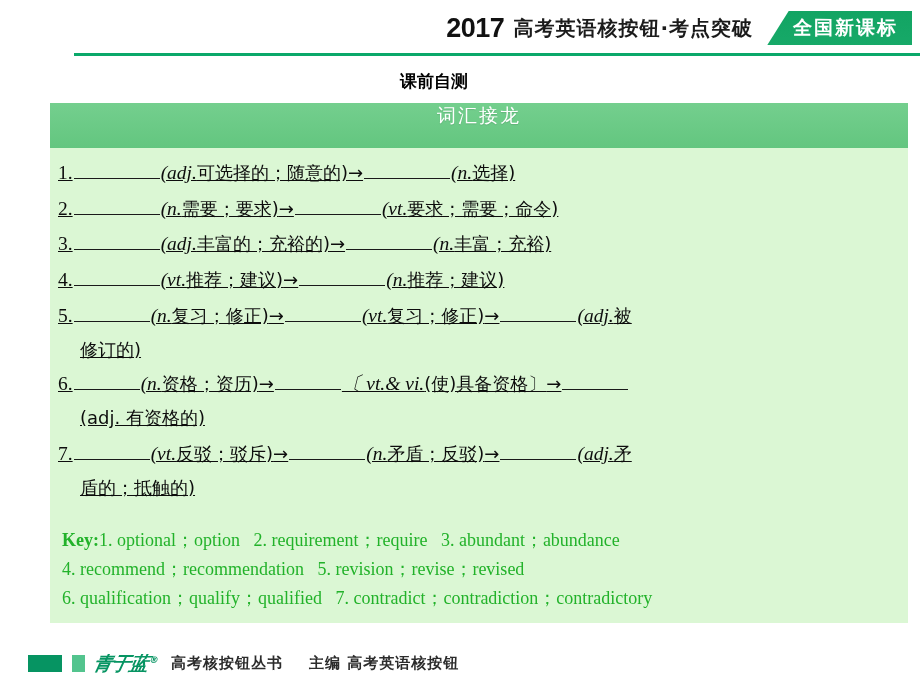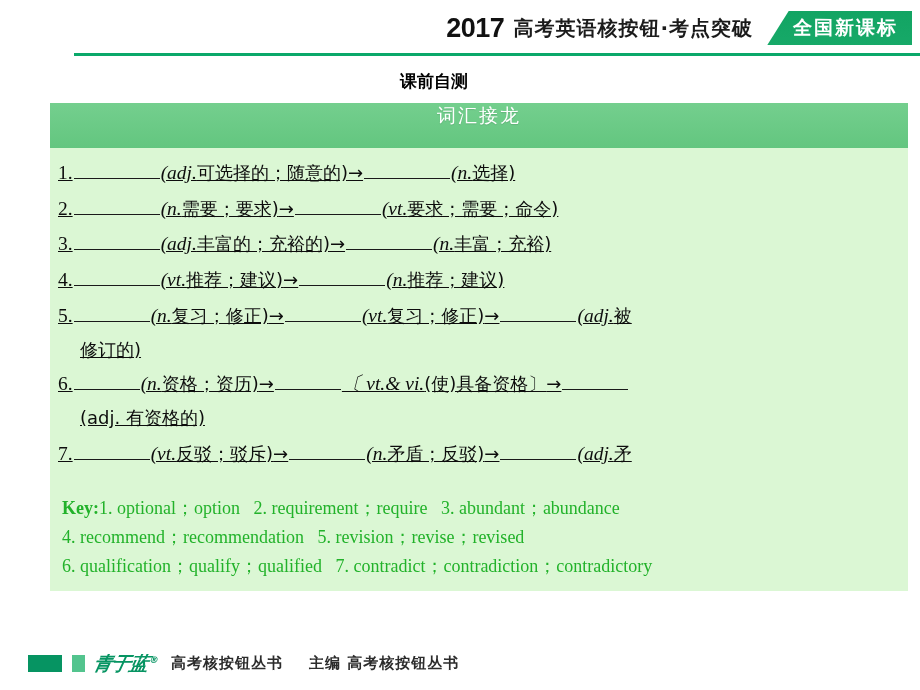--- a/index.html
+++ b/index.html
@@ -261,31 +261,31 @@
 
     <div class="vitem">
       <span>5.</span><span class="blank b-md"></span><span class="ital">(n.</span><span class="cjk">复习；修正)</span><span class="arrow">→</span><span class="blank b-md"></span><span class="ital">(vt.</span><span class="cjk">复习；修正)</span><span class="arrow">→</span><span class="blank b-md"></span><span class="ital">(adj.</span><span class="cjk">被</span><span class="indent-line cjk">修订的)</span>
     </div>
 
     <div class="vitem">
       <span>6.</span><span class="blank b-sm"></span><span class="ital">(n.</span><span class="cjk">资格；资历)</span><span class="arrow">→</span><span class="blank b-sm"></span><span class="ital">〔 vt.&amp; vi.</span><span class="cjk">(使)具备资格〕</span><span class="arrow">→</span><span class="blank b-sm"></span><span class="indent-line"><span class="ital"></span><span class="cjk">(adj. 有资格的)</span></span>
     </div>
 
     <div class="vitem">
-      <span>7.</span><span class="blank b-md"></span><span class="ital">(vt.</span><span class="cjk">反驳；驳斥)</span><span class="arrow">→</span><span class="blank b-md"></span><span class="ital">(n.</span><span class="cjk">矛盾；反驳)</span><span class="arrow">→</span><span class="blank b-md"></span><span class="ital">(adj.</span><span class="cjk">矛</span>
+      <span>7.</span><span class="blank b-md"></span><span class="ital">(vt.</span><span class="cjk">反驳；驳斥)</span><span class="arrow">→</span><span class="blank b-md"></span><span class="ital">(n.</span><span class="cjk">矛盾；反驳)</span><span class="arrow">→</span><span class="blank b-md"></span><span class="ital">(adj.</span><span class="cjk">矛</span><span class="indent-line cjk">盾的；抵触的)</span>
     </div>
 
     <div class="key-block">
       <div><span class="key-label">Key:</span><span class="key-line">1. optional；option   2. requirement；require   3. abundant；abundance</span></div>
       <div class="key-line">4. recommend；recommendation   5. revision；revise；revised</div>
       <div class="key-line">6. qualification；qualify；qualified   7. contradict；contradiction；contradictory</div>
     </div>
 
   </div>
 </div>
 
 <div class="footer">
   <div class="sq-dark"></div>
   <div class="sq-light"></div>
   <div class="logo-wordmark"><span>青于蓝</span><span class="logo-reg">®</span></div>
   <div class="footer-text">高考核按钮丛书</div>
-  <div class="footer-editor">主编 高考核按钮丛书</div>
+  <div class="footer-editor">主编 高考英语核按钮</div>
 </div>
 
 </body></html>

